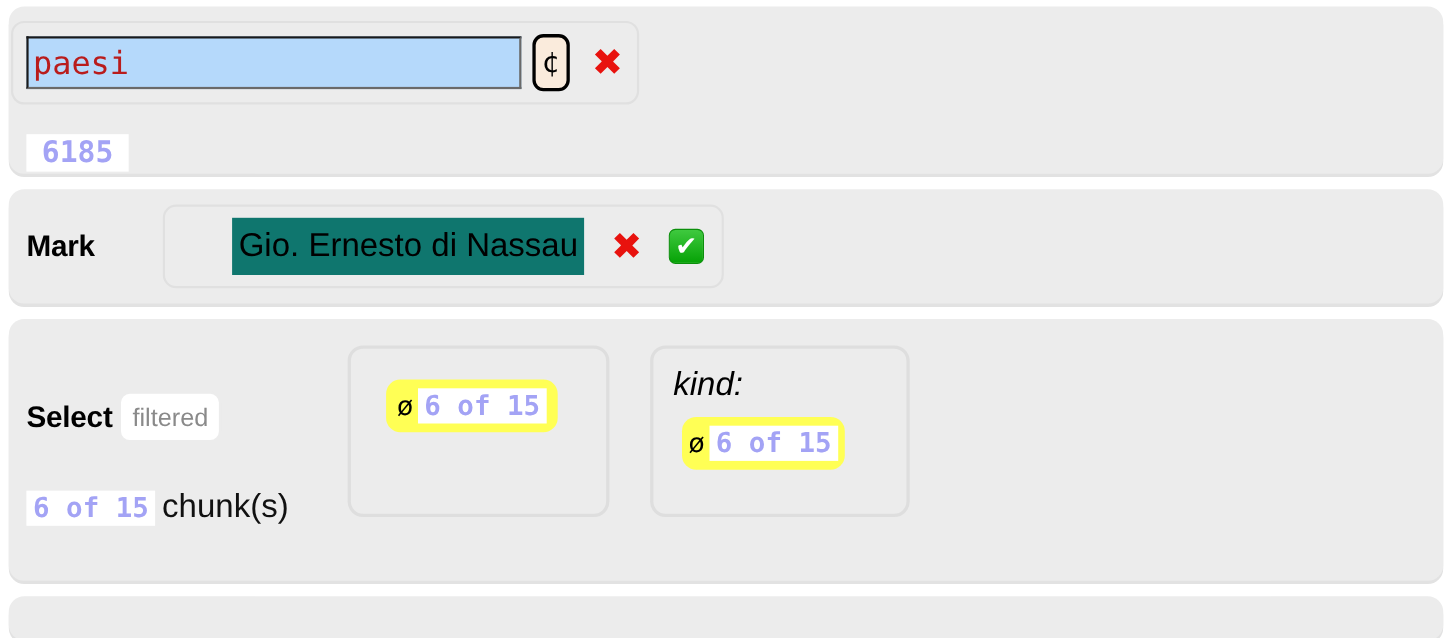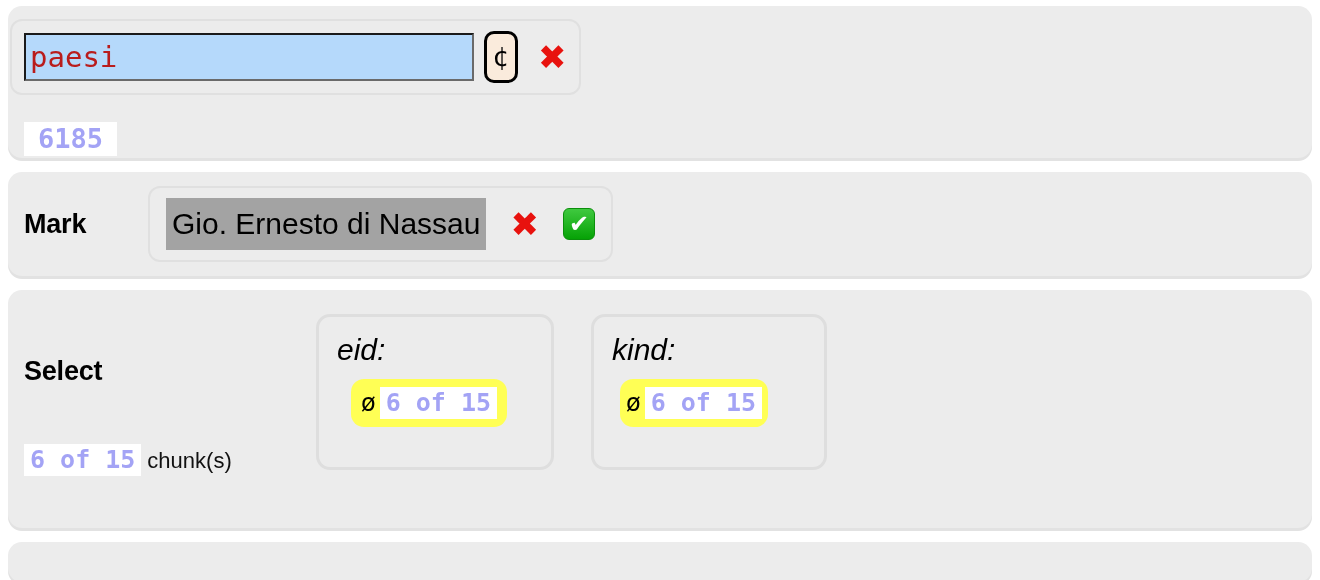--- a/index.html
+++ b/index.html
@@ -168,26 +168,27 @@
     display: flex;
     align-items: center;
   }
   .mark-label { width: 124px; }
 
   .mark-inner {
     height: 76px;
     padding: 0 16px;
   }
   .mark-chip {
-    background: #a3a3a3;
+    background: #0f766e;
     color: #000;
     font-size: 30px;
     line-height: 40px;
     padding: 6px 6px;
     white-space: nowrap;
+    margin-left: 45px;
   }
   .mark-inner .icon-x { margin-left: 24px; }
 
   .check-ok {
     width: 30px;
     height: 30px;
     margin-left: 24px;
     border-radius: 6px;
     background: linear-gradient(#3fc93f, #06a206);
     border: 1px solid #0b8f0b;
@@ -255,21 +256,21 @@
   .mono-count {
     background: #ffffff;
     color: #a3a3f5;
     font-family: "DejaVu Sans Mono", monospace;
     font-weight: bold;
     font-size: 25px;
     line-height: 32px;
     padding: 0 6px;
   }
   .chunks-text {
-    font-size: 22px;
+    font-size: 30px;
     color: #111;
     margin-left: 6px;
   }
 
   .field-card {
     position: absolute;
     top: 24px;
     box-sizing: border-box;
     background: #ececec;
     border: 3px solid #dedede;
@@ -346,30 +347,30 @@
       <div class="icon-x">✖</div>
       <div class="check-ok">✔</div>
     </div>
   </div>
 
   <div class="panel select-panel">
 
     <div class="select-left">
       <div class="select-head">
         <div class="row-label select-label">Select</div>
+        <div class="filtered-badge">filtered</div>
       </div>
 
       <div class="chunks-row">
         <span class="mono-count">6 of 15</span>
         <span class="chunks-text">chunk(s)</span>
       </div>
     </div>
 
     <div class="field-card eid">
-      <div class="field-name">eid:</div>
       <div class="field-pill">
         <span class="pill-null">ø</span>
         <span class="pill-count">6 of 15</span>
       </div>
     </div>
 
     <div class="field-card kind">
       <div class="field-name">kind:</div>
       <div class="field-pill">
         <span class="pill-null">ø</span>

